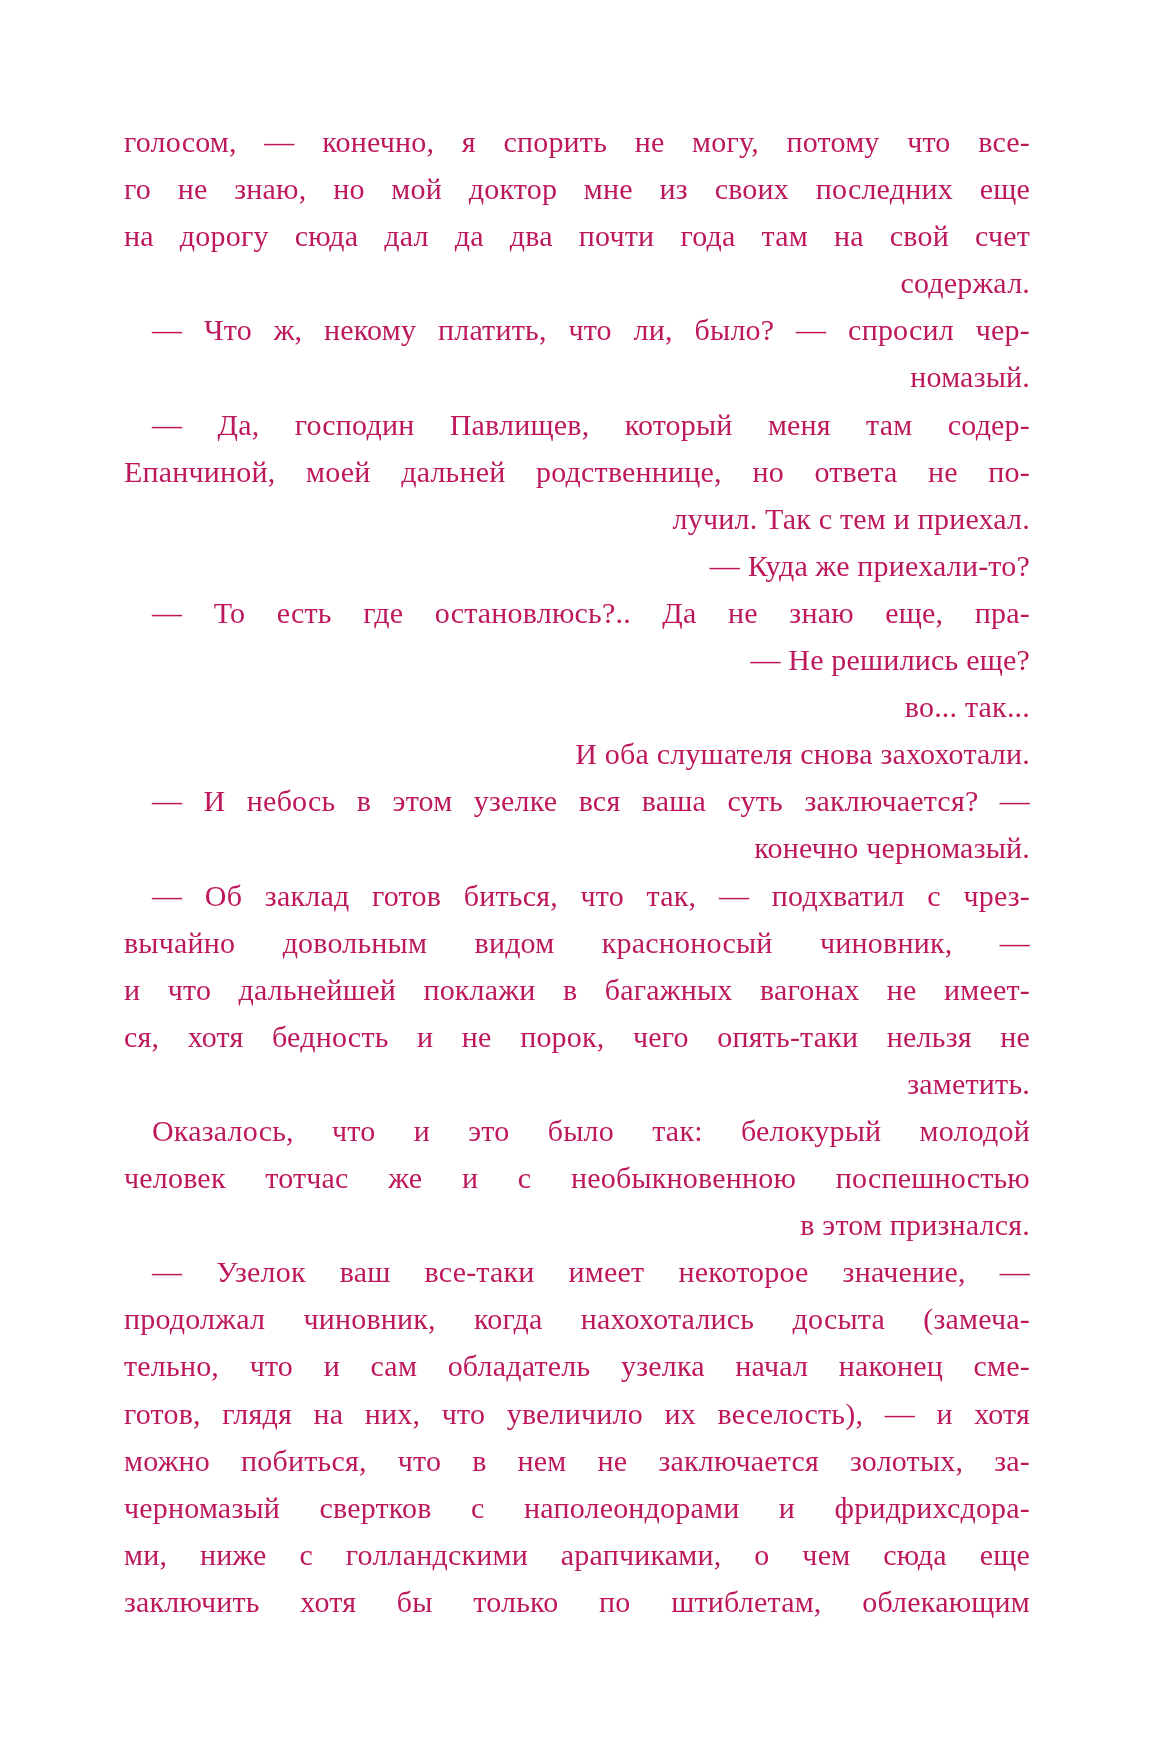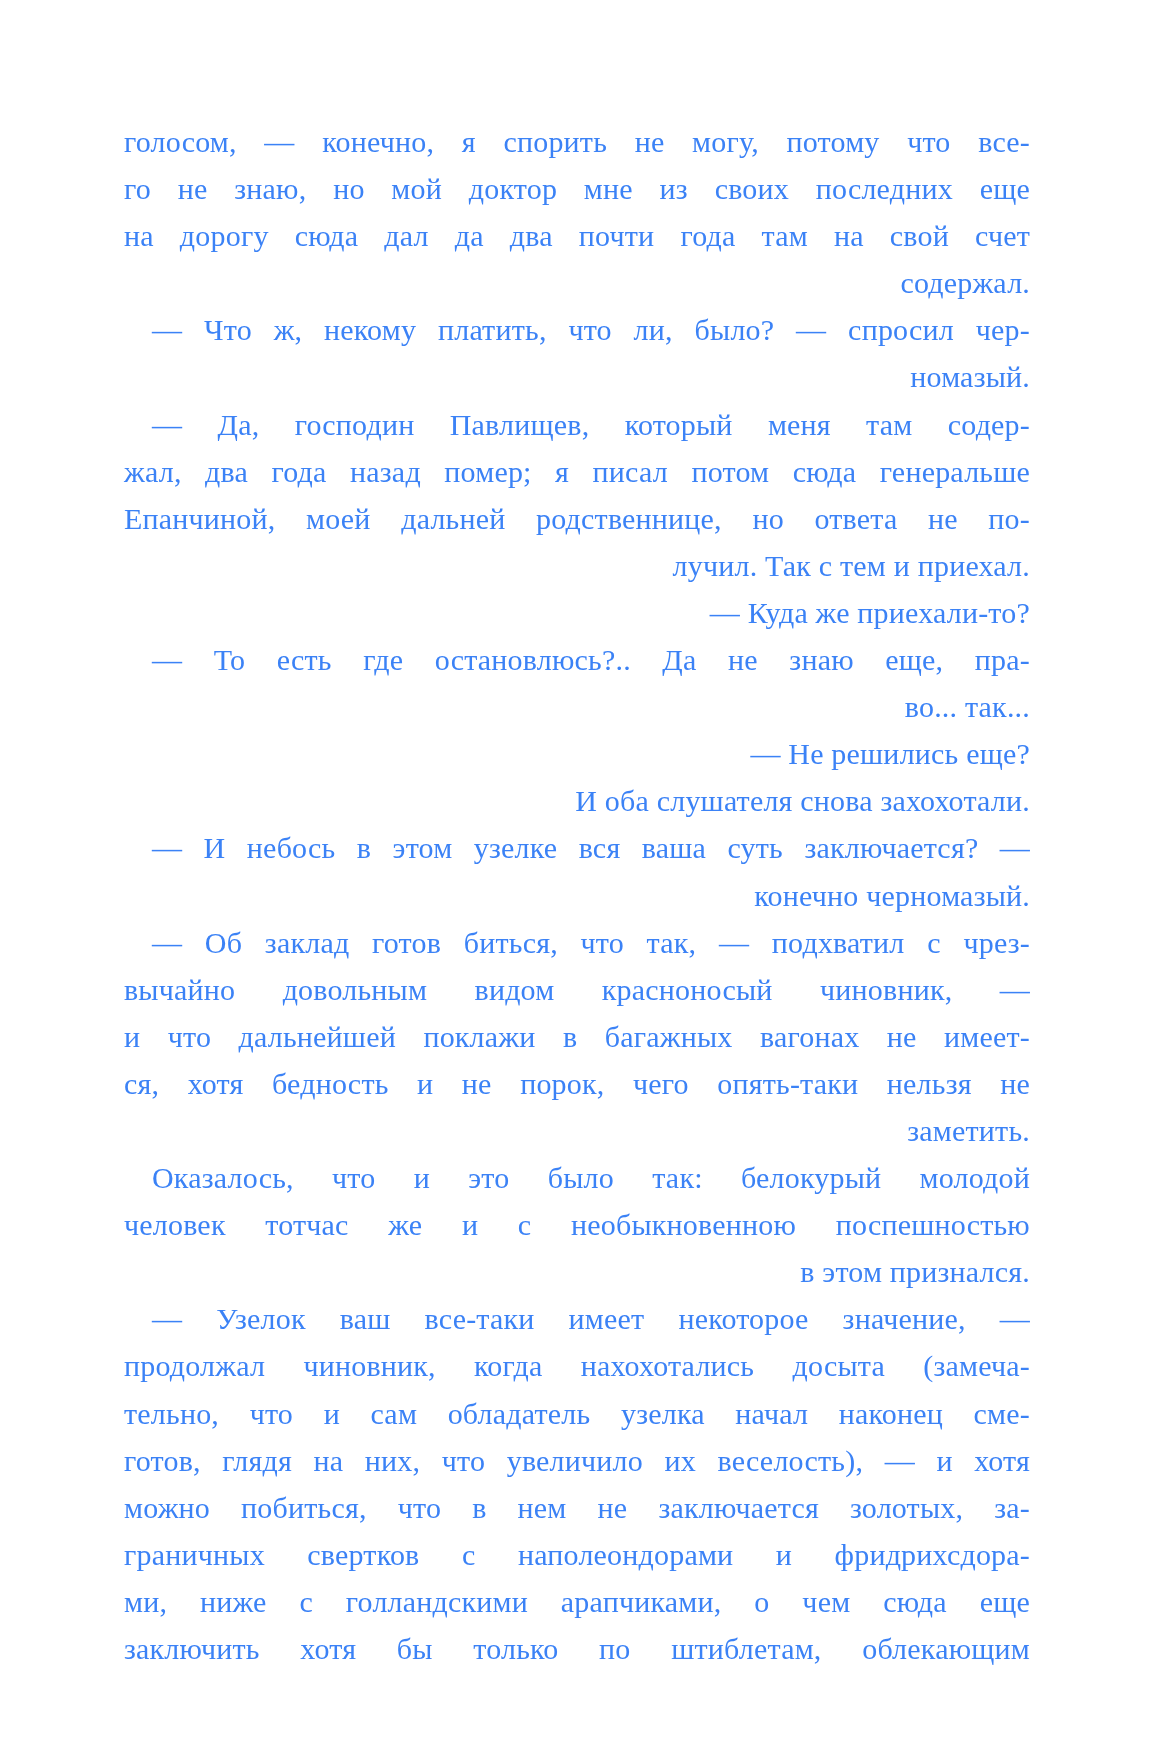--- a/index.html
+++ b/index.html
@@ -39,48 +39,47 @@
     -moz-text-align-last: justify;
   }
   .line.indent {
     text-indent: 28px;
   }
 </style>
 </head>
 <body style="background: rgb(255, 255, 255);">
 
 <div class="page">
-  <div class="page-text" style="color: #3b82f6;">
+  <div class="page-text" style="color: #be185d;">
       <div class="line justify">голосом, — конечно, я спорить не могу, потому что все-</div>
       <div class="line justify">го не знаю, но мой доктор мне из своих последних еще</div>
       <div class="line justify">на дорогу сюда дал да два почти года там на свой счет</div>
       <div class="line">содержал.</div>
       <div class="line indent justify">— Что ж, некому платить, что ли, было? — спросил чер-</div>
       <div class="line">номазый.</div>
       <div class="line indent justify">— Да, господин Павлищев, который меня там содер-</div>
-      <div class="line justify">жал, два года назад помер; я писал потом сюда генеральше</div>
       <div class="line justify">Епанчиной, моей дальней родственнице, но ответа не по-</div>
       <div class="line">лучил. Так с тем и приехал.</div>
       <div class="line indent">— Куда же приехали-то?</div>
       <div class="line indent justify">— То есть где остановлюсь?.. Да не знаю еще, пра-</div>
+      <div class="line indent">— Не решились еще?</div>
       <div class="line">во... так...</div>
-      <div class="line indent">— Не решились еще?</div>
       <div class="line indent">И оба слушателя снова захохотали.</div>
       <div class="line indent justify">— И небось в этом узелке вся ваша суть заключается? —</div>
       <div class="line">конечно черномазый.</div>
       <div class="line indent justify">— Об заклад готов биться, что так, — подхватил с чрез-</div>
       <div class="line justify">вычайно довольным видом красноносый чиновник, —</div>
       <div class="line justify">и что дальнейшей поклажи в багажных вагонах не имеет-</div>
       <div class="line justify">ся, хотя бедность и не порок, чего опять-таки нельзя не</div>
       <div class="line">заметить.</div>
       <div class="line indent justify">Оказалось, что и это было так: белокурый молодой</div>
       <div class="line justify">человек тотчас же и с необыкновенною поспешностью</div>
       <div class="line">в этом признался.</div>
       <div class="line indent justify">— Узелок ваш все-таки имеет некоторое значение, —</div>
       <div class="line justify">продолжал чиновник, когда нахохотались досыта (замеча-</div>
       <div class="line justify">тельно, что и сам обладатель узелка начал наконец сме-</div>
       <div class="line justify">готов, глядя на них, что увеличило их веселость), — и хотя</div>
       <div class="line justify">можно побиться, что в нем не заключается золотых, за-</div>
-      <div class="line justify">граничных свертков с наполеондорами и фридрихсдора-</div>
+      <div class="line justify">черномазый свертков с наполеондорами и фридрихсдора-</div>
       <div class="line justify">ми, ниже с голландскими арапчиками, о чем сюда еще</div>
       <div class="line justify">заключить хотя бы только по штиблетам, облекающим</div>
     </div>
 </div>
 
 </body></html>

